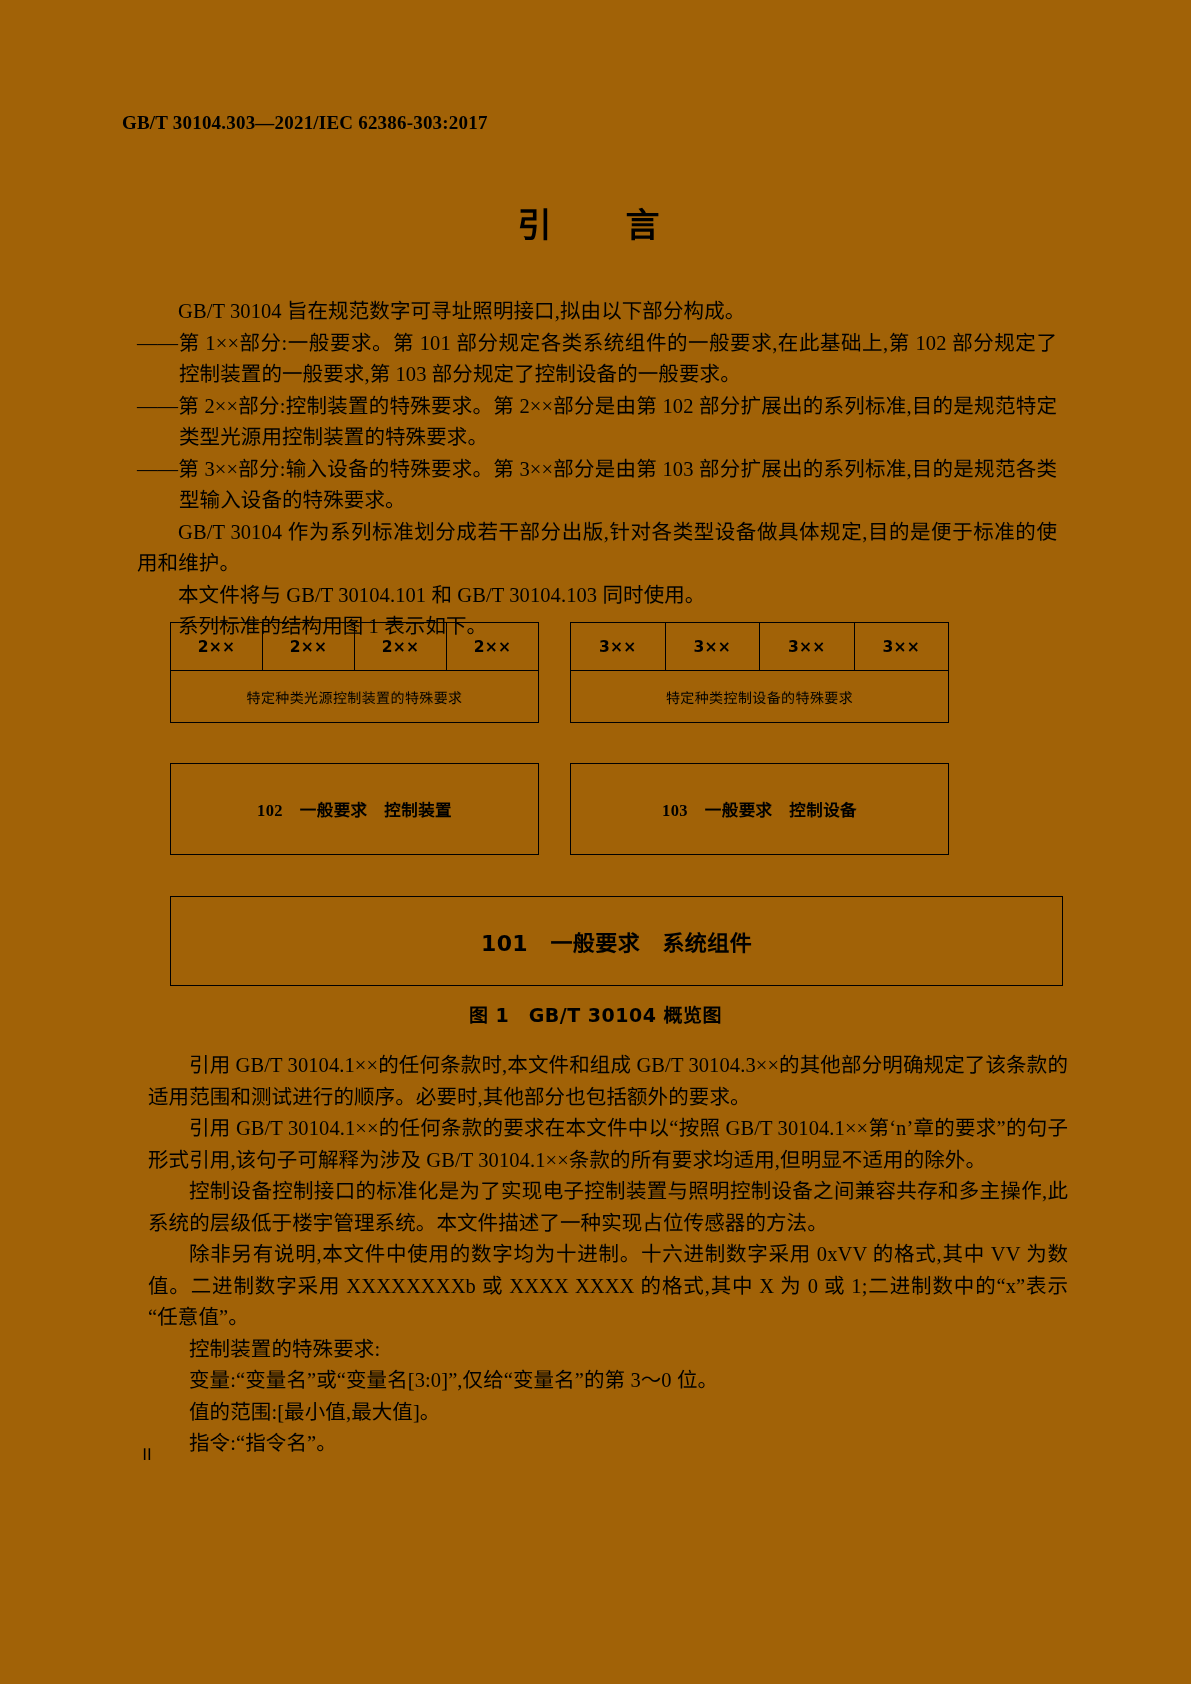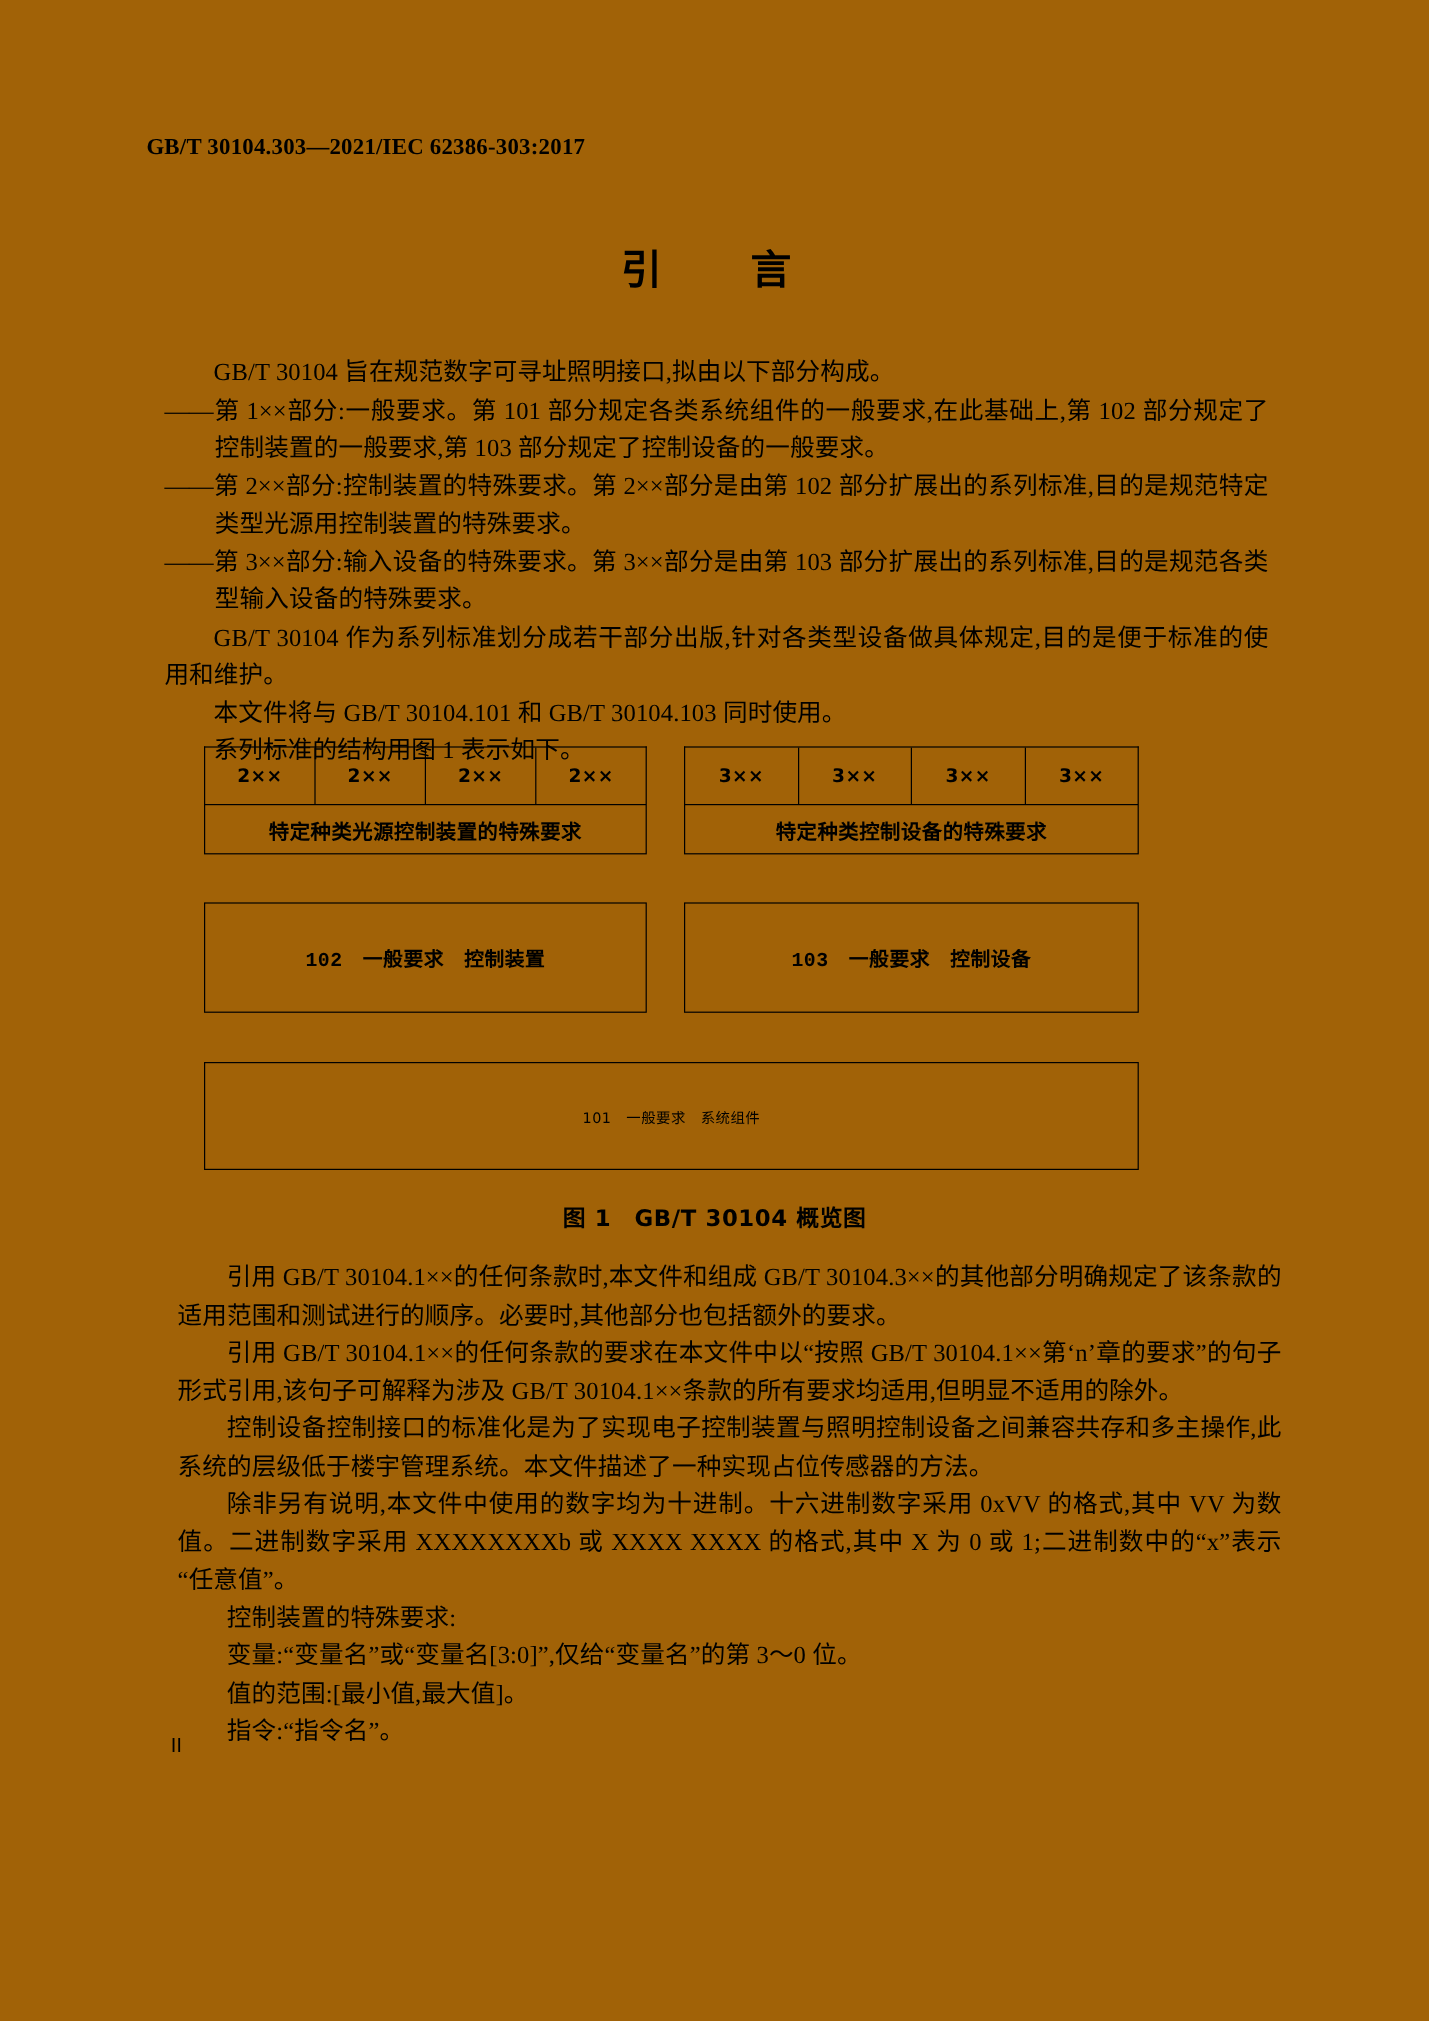--- a/index.html
+++ b/index.html
@@ -108,56 +108,56 @@
     font-size: 15.5px;
     font-weight: 600;
     letter-spacing: 0.3px;
     box-sizing: border-box;
   }
   .cell:last-child {
     border-right: none;
   }
   .band {
     border: 1.6px solid #000;
-    height: 42px;
-    display: flex;
-    align-items: center;
-    justify-content: center;
-    font-family: "DejaVu Sans", "Liberation Sans", sans-serif;
-    font-size: 17px;
-    font-weight: 700;
+    height: 53px;
+    display: flex;
+    align-items: center;
+    justify-content: center;
+    font-family: "DejaVu Sans", "Liberation Sans", sans-serif;
+    font-size: 14px;
+    font-weight: 400;
     letter-spacing: 0.4px;
     box-sizing: border-box;
   }
   .bigbox {
     border: 1.6px solid #000;
     height: 92px;
     display: flex;
     align-items: center;
     justify-content: center;
-    font-family: Liberation Mono, monospace;
+    font-family: Liberation Serif, serif;
     font-size: 16.5px;
     font-weight: 700;
     letter-spacing: 0.4px;
     box-sizing: border-box;
   }
   .row-gap {
     height: 40px;
   }
   .basebox {
     margin-top: 41px;
-    width: 779px;
+    width: 893px;
     border: 1.6px solid #000;
     height: 90px;
     display: flex;
     align-items: center;
     justify-content: center;
     font-family: "DejaVu Sans", "Liberation Sans", sans-serif;
-    font-size: 12px;
-    font-weight: 400;
+    font-size: 22px;
+    font-weight: 700;
     letter-spacing: 0.4px;
     box-sizing: border-box;
   }
   .fig-caption {
     position: absolute;
     left: 0;
     right: 0;
     top: 1000px;
     text-align: center;
     font-family: "DejaVu Sans", "Liberation Sans", sans-serif;

